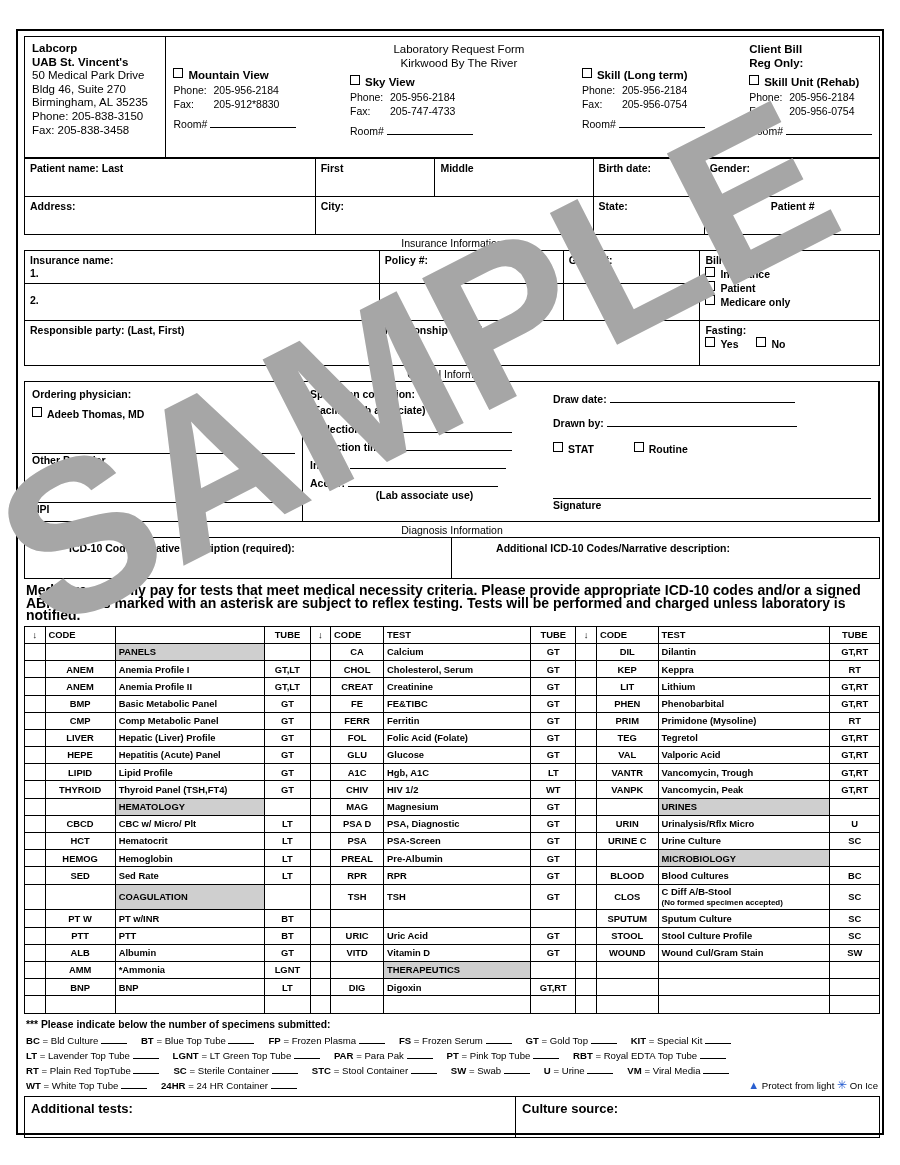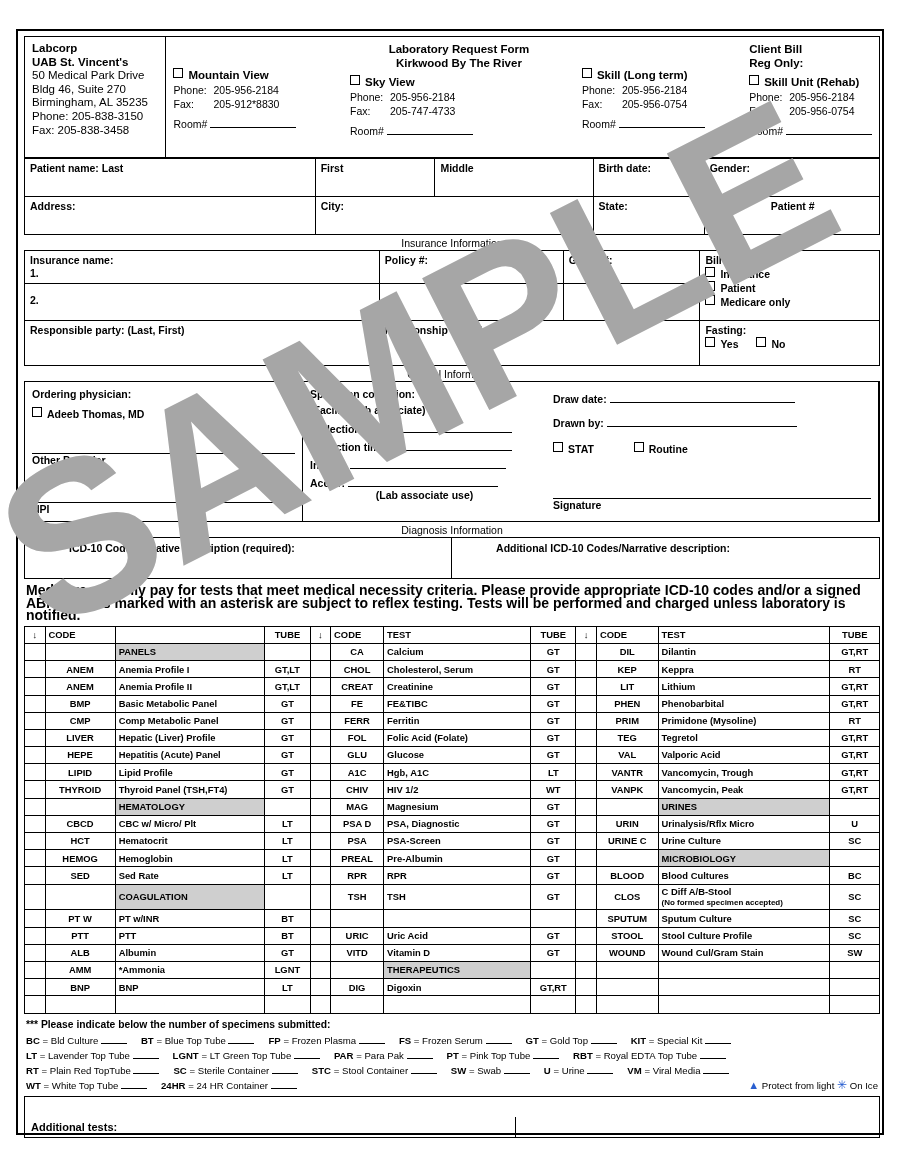--- a/index.html
+++ b/index.html
@@ -39,21 +39,21 @@
     height:122px;
   }
   .hdr-cell{ position:relative; box-sizing:border-box; padding:5px 7px; }
   .hdr-c1{ width:152px; border-right:1.6px solid #000; }
   .hdr-c2{ width:190px; }
   .hdr-c3{ width:250px; }
   .hdr-c4{ width:180px; }
   .hdr-c5{ flex:1; }
   .org{ font-size:11.5px; font-weight:bold; line-height:13.6px; }
   .org .plain{ font-weight:normal; }
-  .ttl{ text-align:center; font-weight:bold; font-size:11.5px; line-height:14px; }
+  .ttl{ text-align:center; font-weight:normal; font-size:11.5px; line-height:14px; }
   .ttl2{ font-weight:bold; font-size:11.5px; line-height:14px; }
   .opt{ font-weight:bold; font-size:11.5px; margin-bottom:2px; }
   .cbx{
     display:inline-block; width:8px; height:8px;
     border:1.1px solid #000; margin-right:5px;
     vertical-align:1px; background:#fff;
   }
   .ln{ font-size:10.5px; line-height:14px; white-space:nowrap; }
   .ln .lbl{ display:inline-block; width:40px; }
   .room{ font-size:10.5px; margin-top:6px; white-space:nowrap; }
@@ -126,21 +126,21 @@
   .spechdr{ font-size:10.3px; font-weight:bold; padding:5px 2px 3px; }
   .legend{ font-size:9.6px; line-height:15px; padding:0 2px; white-space:nowrap; }
   .legend b{ font-weight:bold; }
   .u{ display:inline-block; border-bottom:1.1px solid #000; width:26px; height:9px; }
   .legend-row{ position:relative; }
   .icons{ position:absolute; right:2px; top:0; font-size:9.6px; white-space:nowrap; }
   .tri{ color:#2a5fd0; font-size:11px; }
   .ast{ color:#2a5fd0; font-size:12px; }
 
   .addl{ display:flex; border:1.6px solid #000; box-sizing:border-box; height:42px; margin-top:3px; }
-  .addl-c{ box-sizing:border-box; padding:4px 6px; font-size:11px; font-weight:bold;margin-top:20px; }
+  .addl-c{ box-sizing:border-box; padding:4px 6px; font-size:13px; font-weight:bold; }
   .addl-c1{ width:57.5%; border-right:1.6px solid #000; }
   .addl-c2{ width:42.5%; }
 
   .copy{ font-size:10px; padding:13px 2px 0; }
   .copy .sp{ display:inline-block; width:22px; }
 
   
   #wm{
     position:absolute; left:0; top:0; width:900px; height:1165px;
     pointer-events:none;
@@ -673,20 +673,21 @@
   <div class="spechdr">*** Please indicate below the number of specimens submitted:</div>
   <div id="legend-rows">
           <div class="legend legend-row"><b>BC</b><span> = Bld Culture </span><span class="u"></span><span style="display: inline-block; width: 14px;"></span><b>BT</b><span> = Blue Top Tube </span><span class="u"></span><span style="display: inline-block; width: 14px;"></span><b>FP</b><span> = Frozen Plasma </span><span class="u"></span><span style="display: inline-block; width: 14px;"></span><b>FS</b><span> = Frozen Serum </span><span class="u"></span><span style="display: inline-block; width: 14px;"></span><b>GT</b><span> = Gold Top </span><span class="u"></span><span style="display: inline-block; width: 14px;"></span><b>KIT</b><span> = Special Kit </span><span class="u"></span></div>
           <div class="legend legend-row"><b>LT</b><span> = Lavender Top Tube </span><span class="u"></span><span style="display: inline-block; width: 14px;"></span><b>LGNT</b><span> = LT Green Top Tube </span><span class="u"></span><span style="display: inline-block; width: 14px;"></span><b>PAR</b><span> = Para Pak </span><span class="u"></span><span style="display: inline-block; width: 14px;"></span><b>PT</b><span> = Pink Top Tube </span><span class="u"></span><span style="display: inline-block; width: 14px;"></span><b>RBT</b><span> = Royal EDTA Top Tube </span><span class="u"></span></div>
           <div class="legend legend-row"><b>RT</b><span> = Plain Red TopTube </span><span class="u"></span><span style="display: inline-block; width: 14px;"></span><b>SC</b><span> = Sterile Container </span><span class="u"></span><span style="display: inline-block; width: 14px;"></span><b>STC</b><span> = Stool Container </span><span class="u"></span><span style="display: inline-block; width: 14px;"></span><b>SW</b><span> = Swab </span><span class="u"></span><span style="display: inline-block; width: 14px;"></span><b>U</b><span> = Urine </span><span class="u"></span><span style="display: inline-block; width: 14px;"></span><b>VM</b><span> = Viral Media </span><span class="u"></span></div>
           <div class="legend legend-row"><b>WT</b><span> = White Top Tube </span><span class="u"></span><span style="display: inline-block; width: 14px;"></span><b>24HR</b><span> = 24 HR Container </span><span class="u"></span><span class="icons"><span class="tri" style="color: rgb(42, 95, 208);">▲</span><span> Protect from light   </span><span class="ast" style="color: rgb(42, 95, 208);">✳</span><span> On Ice</span></span></div>
         </div>
 
   <div class="addl">
     <div class="addl-c addl-c1">Additional tests:</div>
+    <div class="addl-c addl-c2">Culture source:</div>
   </div>
 
   <div class="copy">
     
     
     <span class="sp"></span>
     
     
   </div>
 

